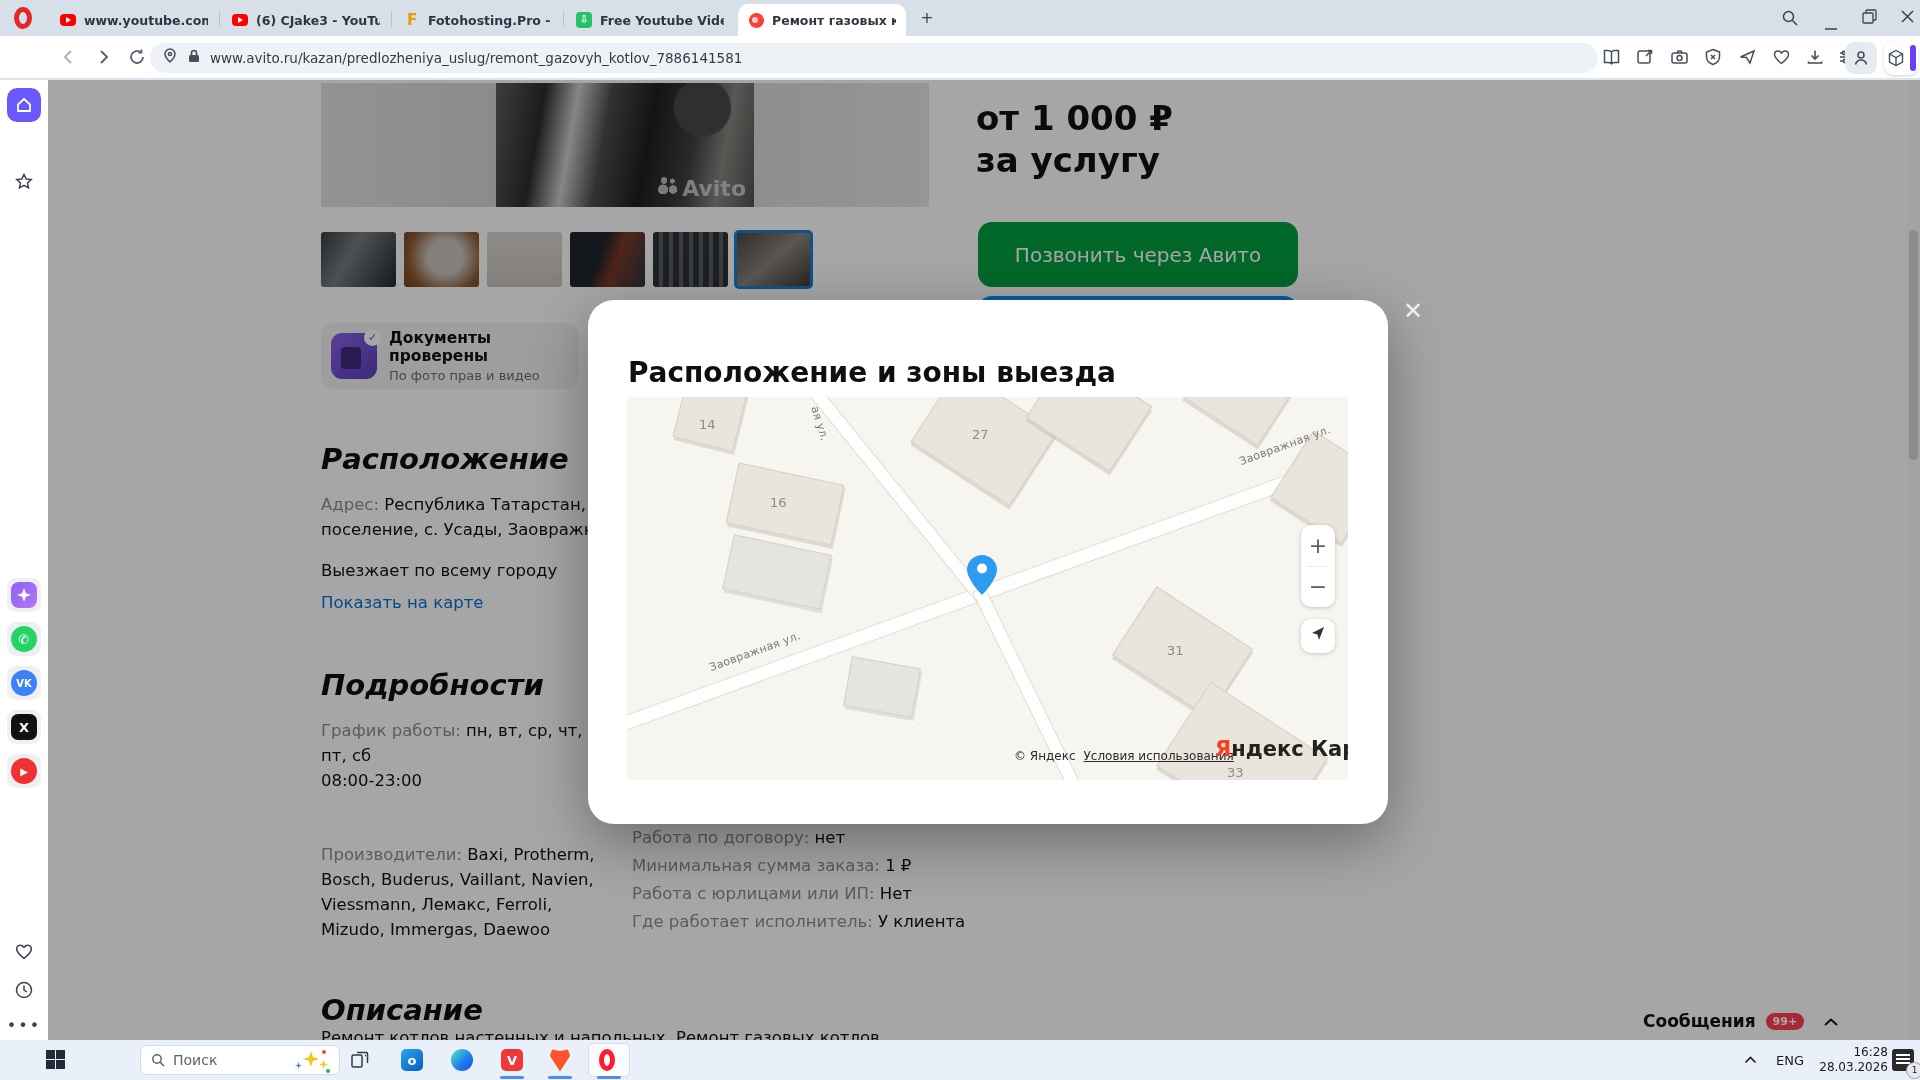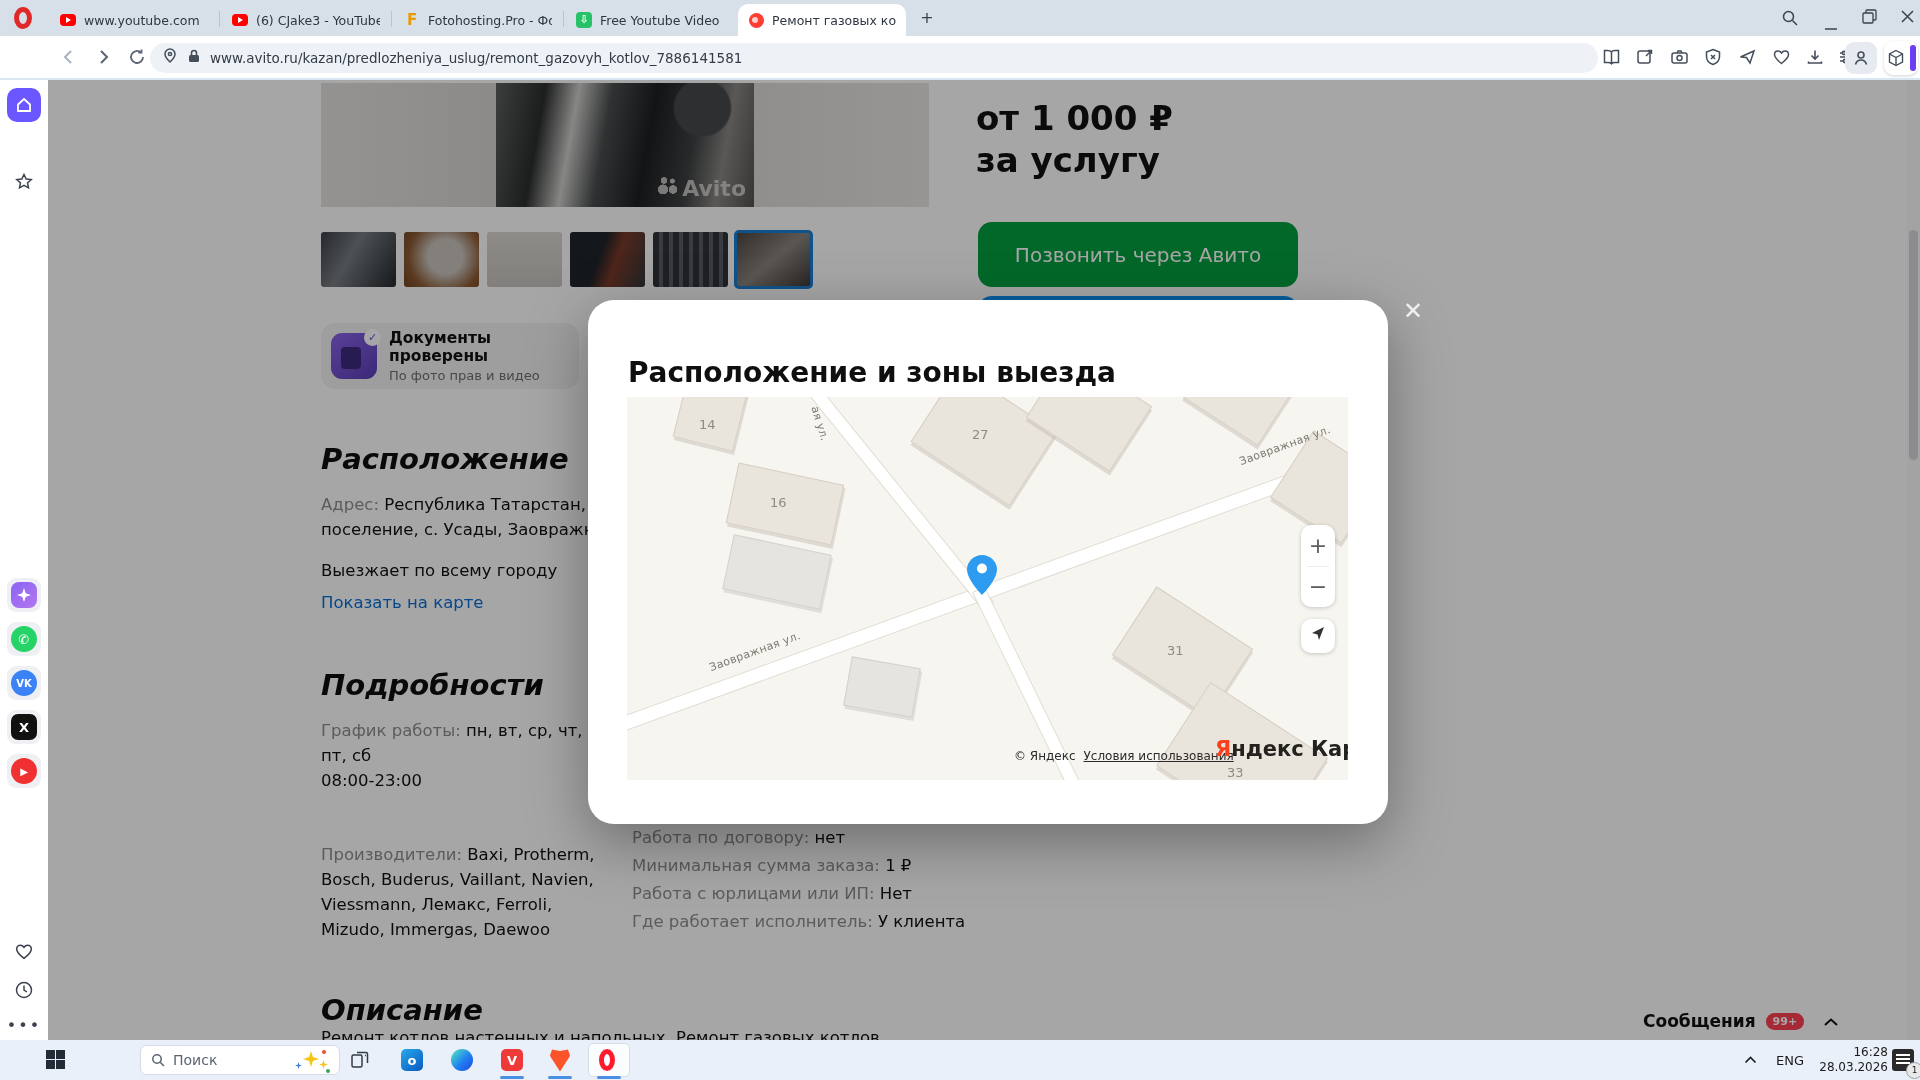--- a/index.html
+++ b/index.html
@@ -4,21 +4,21 @@
 <style>
   html,body{margin:0;padding:0;background:#222;}
   .stage{position:relative;width:1920px;height:1080px;overflow:hidden;background:#fff;
          font-family:"DejaVu Sans","Liberation Sans",sans-serif;color:#111;}
 
   
   .tabbar{position:absolute;left:0;top:0;width:1920px;height:36px;background:#d7dfe9;}
   .opera-logo{position:absolute;left:14px;top:7px;width:18px;height:22px;border:5px solid #e02828;border-radius:50%;box-sizing:border-box;}
   .tab{position:absolute;top:4px;height:32px;width:168px;display:flex;align-items:center;gap:8px;padding:0 10px;box-sizing:border-box;font-size:12.5px;color:#2e3642;white-space:nowrap;overflow:hidden;}
   .tab.active{background:#fff;border-radius:10px 10px 0 0;z-index:2;}
-  .tab .ttl{overflow:hidden;text-overflow:clip;white-space:nowrap;}
+  .tab .ttl{overflow:hidden;text-overflow:clip;white-space:nowrap;font-weight:bold;}
   .sep{position:absolute;top:11px;width:1px;height:16px;background:#b9c3d1;}
   .fav{width:16px;height:16px;flex:0 0 16px;display:flex;align-items:center;justify-content:center;}
   .fav-yt{background:#f00;border-radius:4px;width:16px;height:12px;position:relative;}
   .fav-yt::after{content:"";position:absolute;left:6px;top:3px;border-left:5px solid #fff;border-top:3px solid transparent;border-bottom:3px solid transparent;}
   .fav-f{color:#e89b00;font-weight:bold;font-size:15px;line-height:16px;}
   .fav-dl{background:#27c268;border-radius:4px;width:16px;height:16px;color:#fff;font-size:11px;line-height:16px;text-align:center;font-weight:bold;}
   .fav-avito{background:#ff3d33;border-radius:50%;width:15px;height:15px;position:relative;}
   .fav-avito::after{content:"";position:absolute;left:3px;top:4px;width:6px;height:6px;border-radius:50%;background:#ffd0cc;}
   .newtab{position:absolute;left:916px;top:7px;width:22px;height:22px;border-radius:50%;text-align:center;line-height:21px;font-size:16px;color:#39424e;}
   .wbtn{position:absolute;top:9px;color:#39424e;}

